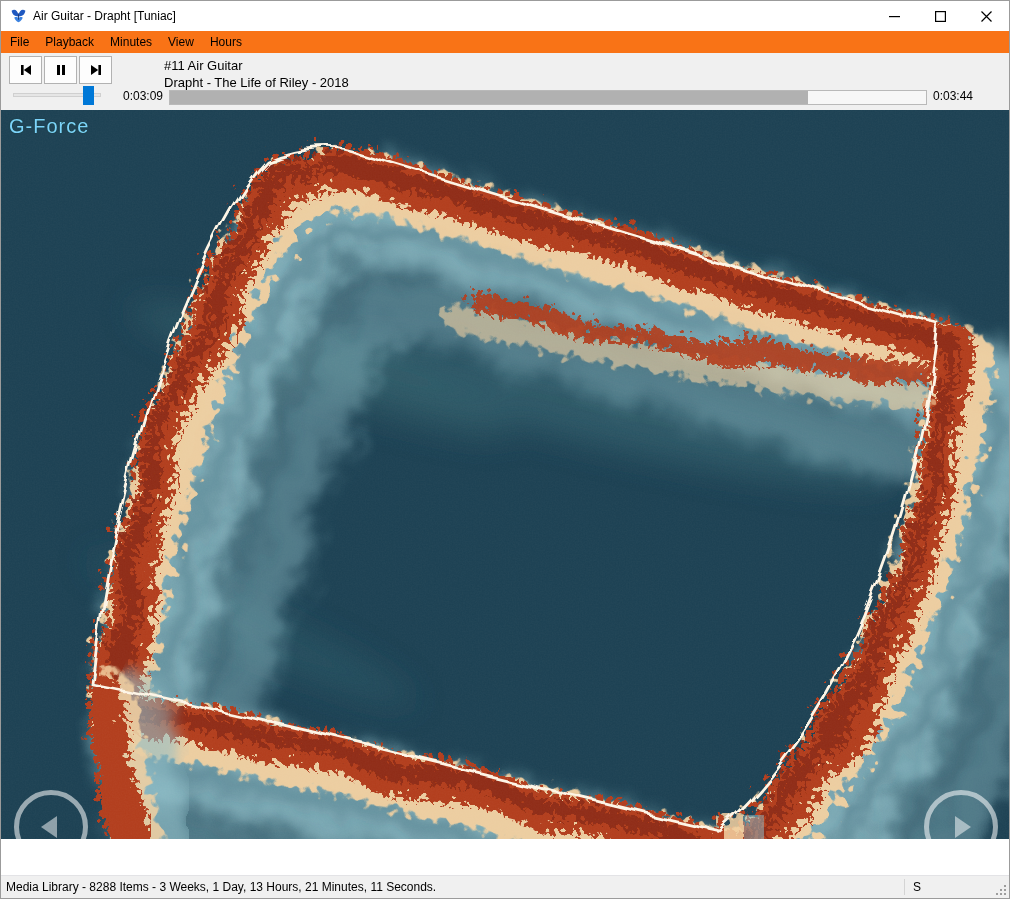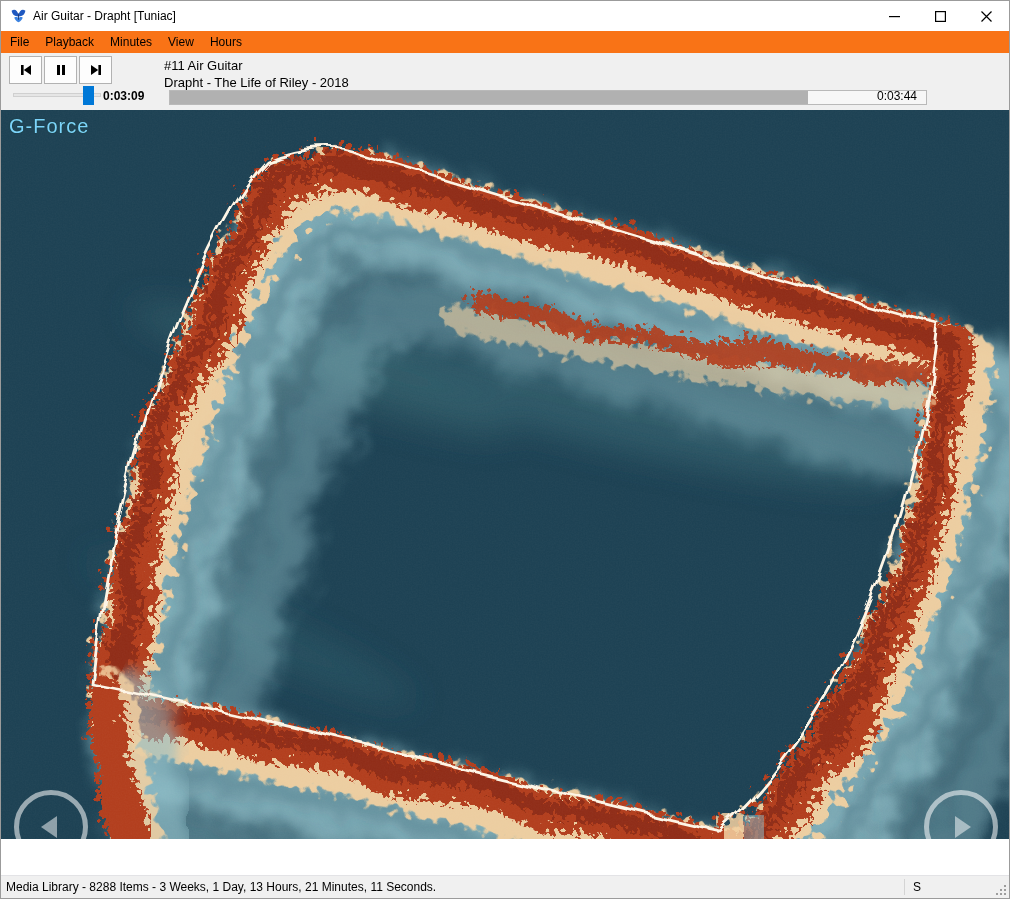--- a/index.html
+++ b/index.html
@@ -29,22 +29,22 @@
 
   
   .toolbar{position:relative;height:57px;background:var(--chrome-bg);flex:0 0 auto;}
   .t-btn{position:absolute;top:3px;width:33px;height:28px;background:#fdfdfd;
     border:1px solid #b2b2b2;display:flex;align-items:center;justify-content:center;}
   .t-btn svg{display:block;}
   .vol-groove{position:absolute;left:12px;top:40px;width:88px;height:4px;
     background:#e6e6e6;border:1px solid #d0d0d0;}
   .vol-thumb{position:absolute;top:-8px;width:11px;height:19px;background:var(--accent);margin-left:-6px;}
   .time-label{position:absolute;top:36px;font-size:12px;color:#000;white-space:nowrap;}
-  .elapsed{left:102px;width:60px;text-align:left;font-weight:bold;}
-  .total{left:876px;}
+  .elapsed{left:102px;width:60px;text-align:right;}
+  .total{left:932px;}
   .trackinfo{position:absolute;left:163px;top:4px;font-size:13px;color:#000;line-height:17px;white-space:nowrap;}
   .progress-track{position:absolute;left:168px;top:37px;width:758px;height:15px;
     background:#f7f7f7;border:1px solid #b9b9b9;}
   .progress-fill{height:100%;background:#b1b1b1;}
 
   
   .viz{position:relative;flex:1 1 auto;background:var(--viz-bg);overflow:hidden;}
   .viz svg.scene{position:absolute;left:0;top:0;}
   .gforce-label{position:absolute;left:8px;top:5px;font-size:20px;letter-spacing:1px;
     color:#7dd3fc;text-shadow:0 0 1px rgba(0,60,0,.6);}

